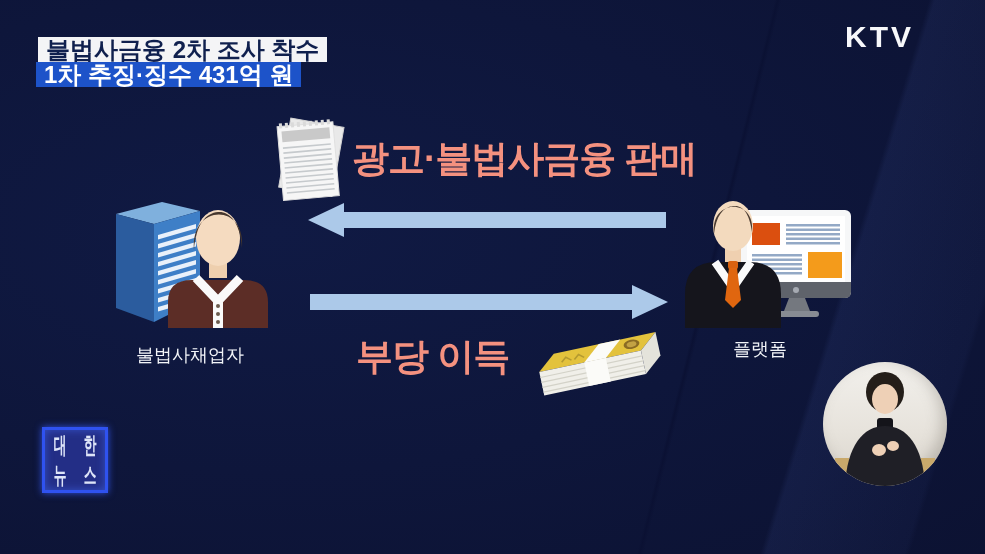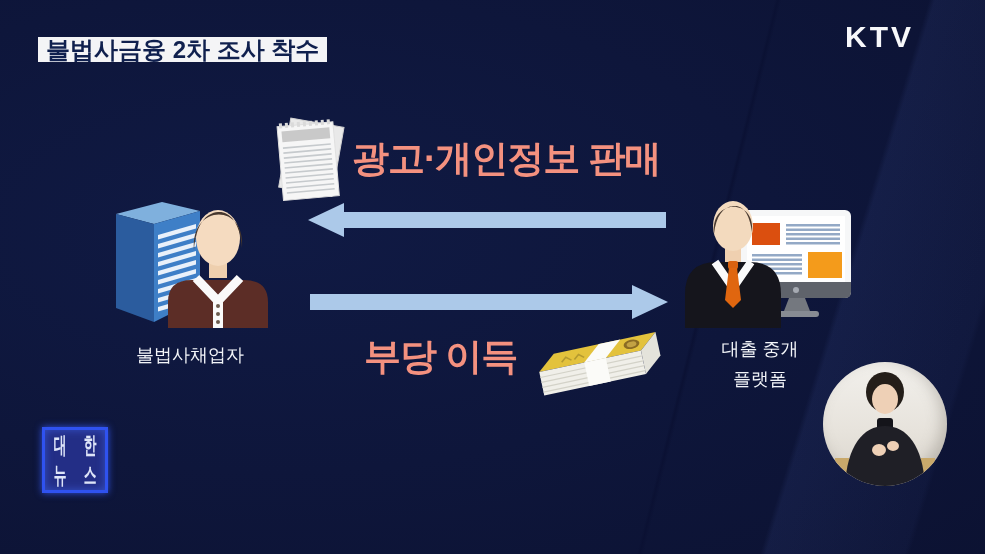--- a/index.html
+++ b/index.html
@@ -16,21 +16,21 @@
   
   .banner{font-weight:bold;font-size:24px;line-height:25px;padding:0 8px;white-space:nowrap;}
   .banner-primary{left:38px;top:37px;background:#F4F4F6;color:#10204E;}
   .banner-secondary{left:36px;top:62px;background:#1D53C9;color:#FFFFFF;}
 
   .ktv{left:845px;top:20px;color:#F7F8FB;font-size:30px;font-weight:bold;letter-spacing:3px;}
 
   
   .flow-label{color:#F4917F;font-weight:800;letter-spacing:-1px;white-space:nowrap;}
   .flow-top-label{left:352px;top:134px;font-size:37px;}
-  .flow-bottom-label{left:356px;top:332px;font-size:37px;margin-left:8px;}
+  .flow-bottom-label{left:356px;top:332px;font-size:37px;}
 
   .entity-label{color:#F3F5F9;font-size:18px;font-weight:500;text-align:center;line-height:30px;}
   .lender-label{left:100px;top:340px;width:180px;}
   .platform-label{left:686px;top:334px;width:148px;}
 
   svg{display:block;overflow:visible;}
 
   
   .news-logo{
     left:42px;top:427px;width:60px;height:60px;
@@ -50,20 +50,21 @@
     background:linear-gradient(180deg,#F2F0EC 0%,#E7E3DC 55%,#D9D4CB 100%);
     box-shadow:inset -6px -4px 14px rgba(120,115,105,.35);
   }
 </style>
 </head>
 <body>
 
 <div class="screen">
 
   <div class="abs banner banner-primary">불법사금융 2차 조사 착수</div>
+  <div class="abs banner banner-secondary">1차 추징·징수 431억 원</div>
 
   <div class="abs ktv">KTV</div>
 
   <svg class="abs" style="left:268px;top:112px;" width="84" height="94" viewBox="0 0 84 94">
     <g transform="rotate(10 42 47)">
       <rect x="16" y="10" width="54" height="70" fill="#E9E9E9" stroke="#D2D2D2" stroke-width="1"></rect>
     </g>
     <g transform="rotate(-5 42 47)">
       <rect x="12" y="12" width="56" height="74" fill="#F6F6F6" stroke="#E0E0E0" stroke-width="1"></rect>
       <rect x="14" y="9" width="3" height="5" fill="#DADADA"></rect>
@@ -82,21 +83,21 @@
         <rect x="16" y="48" width="48" height="1.6" fill="#C6CACD"></rect>
       <rect x="16" y="53" width="48" height="1.6" fill="#C6CACD"></rect>
         <rect x="16" y="58" width="48" height="1.6" fill="#C6CACD"></rect>
       <rect x="16" y="63" width="48" height="1.6" fill="#C6CACD"></rect>
         <rect x="16" y="68" width="48" height="1.6" fill="#C6CACD"></rect>
       <rect x="16" y="73" width="48" height="1.6" fill="#C6CACD"></rect>
         <rect x="16" y="78" width="48" height="1.6" fill="#C6CACD"></rect>
     </g>
   </svg>
 
-  <div class="abs flow-label flow-top-label">광고·개인정보 판매</div>
+  <div class="abs flow-label flow-top-label">광고·불법사금융 판매</div>
 
   <svg class="abs" style="left:304px;top:200px;" width="366" height="40" viewBox="0 0 366 40">
     <polygon points="4,20 40,3 40,12 362,12 362,28 40,28 40,37" fill="#ACC9E9"></polygon>
   </svg>
 
   <svg class="abs" style="left:306px;top:282px;" width="366" height="40" viewBox="0 0 366 40">
     <polygon points="362,20 326,3 326,12 4,12 4,28 326,28 326,37" fill="#ACC9E9"></polygon>
   </svg>
 
   <div class="abs flow-label flow-bottom-label">부당 이득</div>
@@ -179,21 +180,20 @@
       <rect x="42" y="48" width="16" height="20" fill="#EFD0B0"></rect>
       <ellipse cx="50" cy="30" rx="20" ry="25" fill="#F3DABE"></ellipse>
       <path d="M31,38 C27,2 73,2 69,36 C66,14 58,9 50,10 C40,11 33,20 31,38 Z" fill="#4A3B31"></path>
       <path d="M2,132 V98 Q2,66 34,66 H66 Q98,66 98,98 V132 Z" fill="#15151C"></path>
       <polyline points="32,66 50,92 68,66" stroke="#FAFAFA" stroke-width="8" fill="none"></polyline>
       <rect x="45" y="65" width="10" height="8" rx="2" fill="#D96210"></rect>
       <polygon points="46,72 54,72 58,104 50,112 42,104" fill="#E0660F"></polygon>
     </g>
   </svg>
   <div class="abs entity-label platform-label">
-    <div>대출 중개</div>
     <div>플랫폼</div>
   </div>
 
   <div class="abs news-logo">
     <span>대</span>
     <span>한</span>
     <span>뉴</span>
     <span>스</span>
   </div>
 

